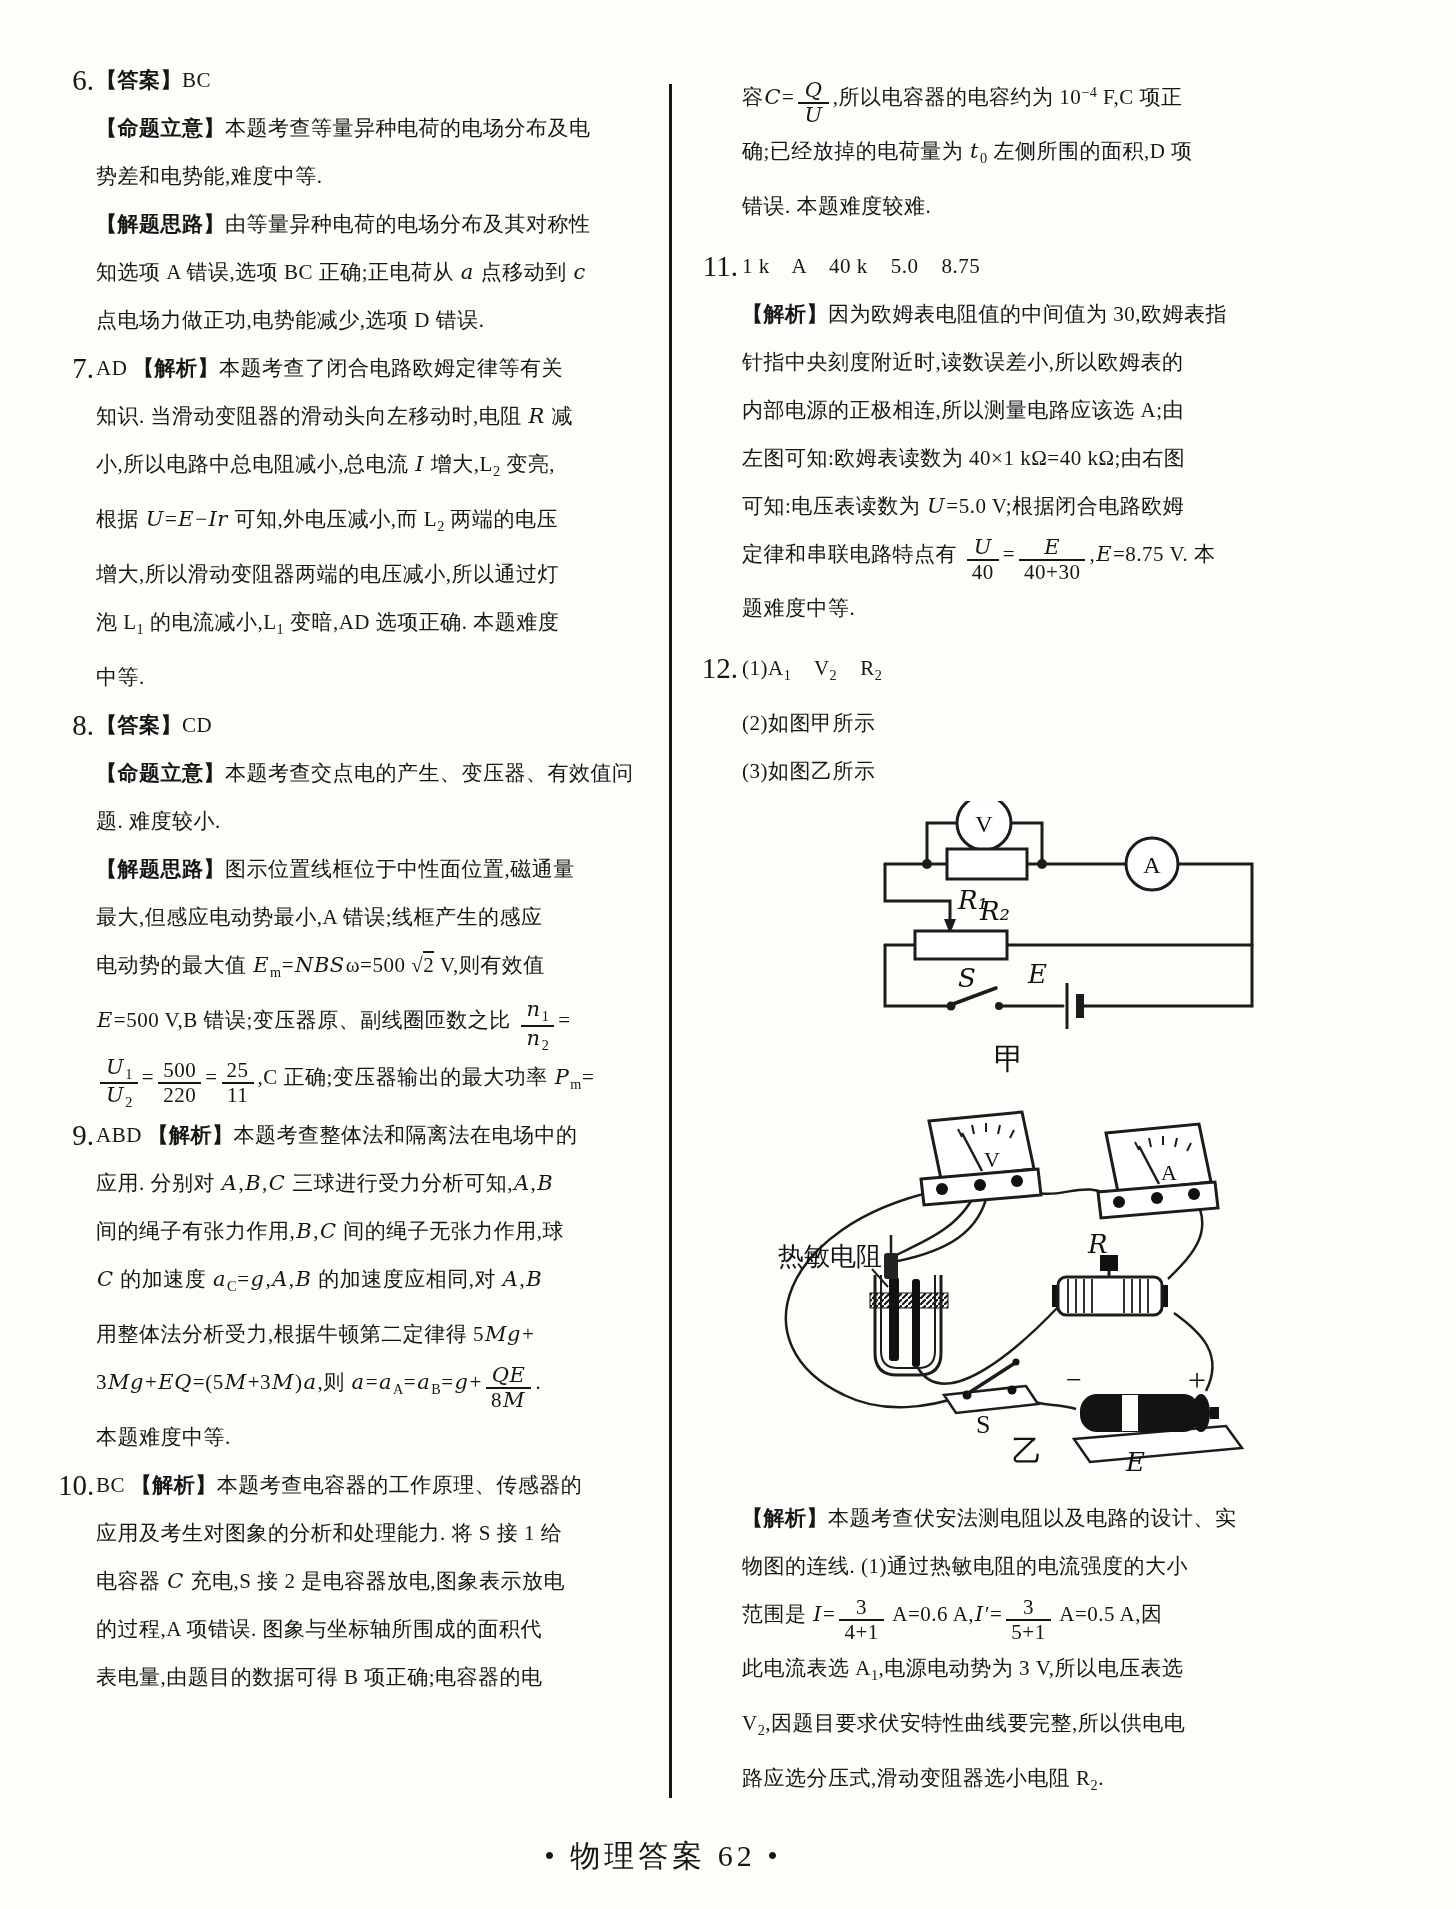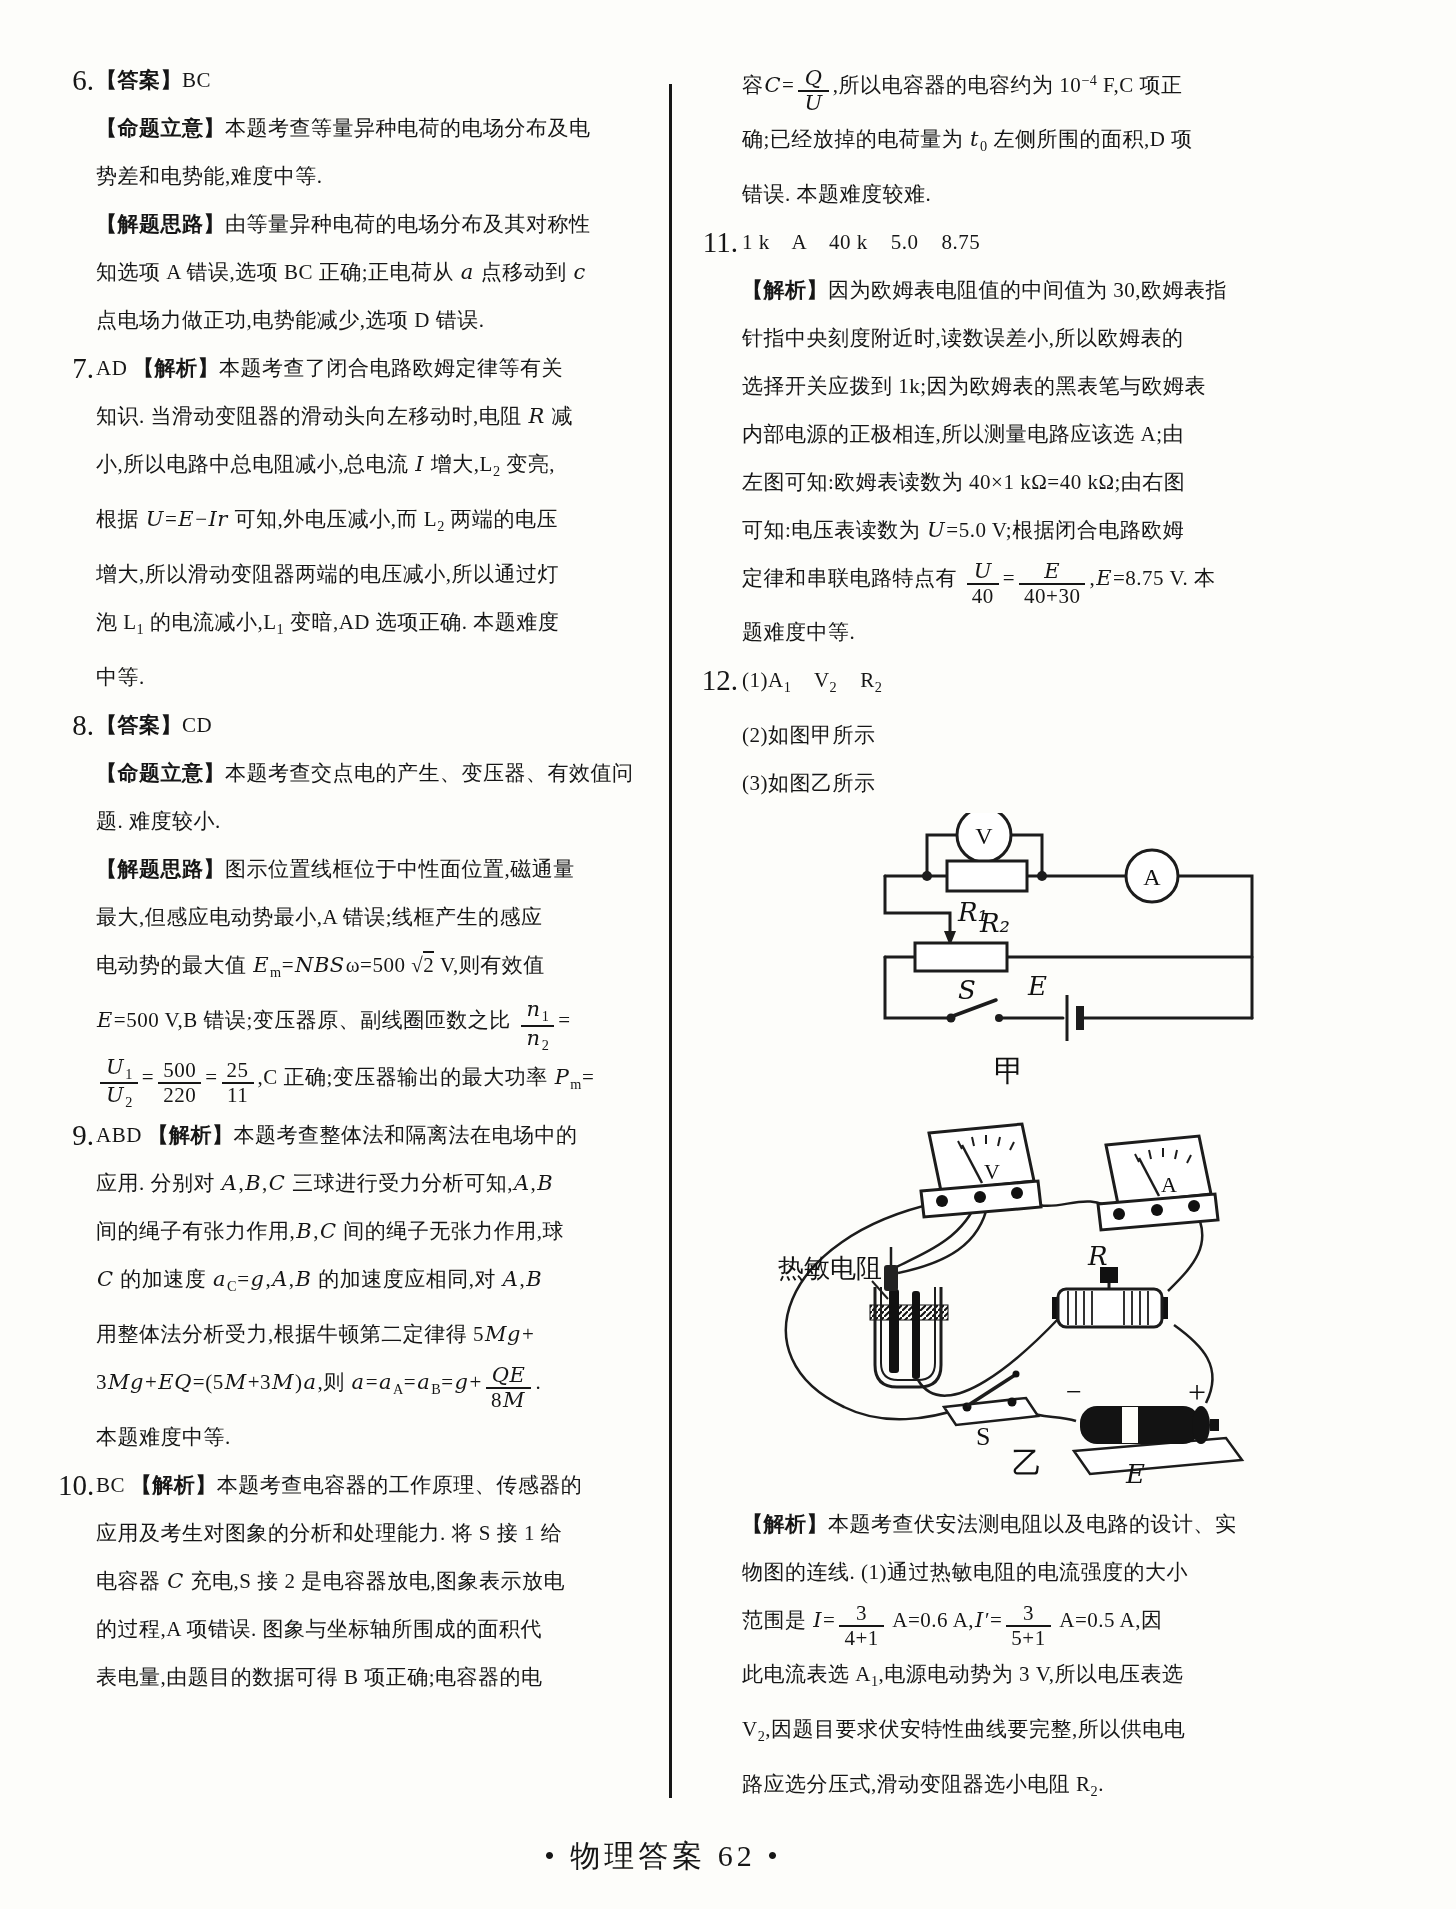--- a/index.html
+++ b/index.html
@@ -11,21 +11,21 @@
     background:#fdfdfa;
     color:#161616;
     font-family:"Liberation Serif","DejaVu Serif",serif;
     overflow:hidden;
   }
   .col{position:absolute;top:56px;}
   #left-col{left:58px;width:612px;}
   #right-col{left:698px;width:600px;}
   .item{position:relative;}
   #left-col .item{padding-left:38px;}
-  #right-col .item{padding-left:44px;}
+  #right-col .item{padding-left:44px;margin-top:12px;}
   .num{
     position:absolute;left:0;top:0;
     width:36px;text-align:right;
     font-size:29px;line-height:48px;
   }
   #right-col .num{width:40px;}
   .tline{
     white-space:pre;
     font-size:21px;
     line-height:48px;
@@ -116,21 +116,20 @@
       <div class="item">
         <div class="tline">容<i>C</i>=<span class="frac"><span class="fn"><i>Q</i></span><span class="fd"><i>U</i></span></span>,所以电容器的电容约为 10<sup>−4</sup> F,C 项正</div>
         <div class="tline">确;已经放掉的电荷量为 <i>t</i><sub>0</sub> 左侧所围的面积,D 项</div>
         <div class="tline">错误. 本题难度较难.</div>
       </div>
       <div class="item">
         <span class="num">11.</span>
         <div class="tline">1 k    A    40 k    5.0    8.75</div>
         <div class="tline"><b class="hd">【解析】</b>因为欧姆表电阻值的中间值为 30,欧姆表指</div>
         <div class="tline">针指中央刻度附近时,读数误差小,所以欧姆表的</div>
-        <div class="tline">选择开关应拨到 1k;因为欧姆表的黑表笔与欧姆表</div>
         <div class="tline">内部电源的正极相连,所以测量电路应该选 A;由</div>
         <div class="tline">左图可知:欧姆表读数为 40×1 kΩ=40 kΩ;由右图</div>
         <div class="tline">可知:电压表读数为 <i>U</i>=5.0 V;根据闭合电路欧姆</div>
         <div class="tline">定律和串联电路特点有 <span class="frac"><span class="fn"><i>U</i></span><span class="fd">40</span></span>=<span class="frac"><span class="fn"><i>E</i></span><span class="fd">40+30</span></span>,<i>E</i>=8.75 V. 本</div>
         <div class="tline">题难度中等.</div>
       </div>
       <div class="item">
         <span class="num">12.</span>
         <div class="tline">(1)A<sub>1</sub>    V<sub>2</sub>    R<sub>2</sub></div>
         <div class="tline">(2)如图甲所示</div>

